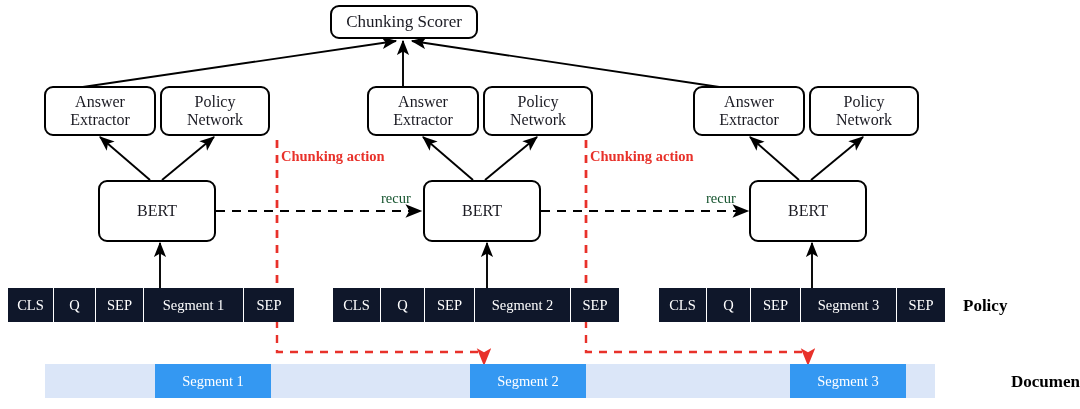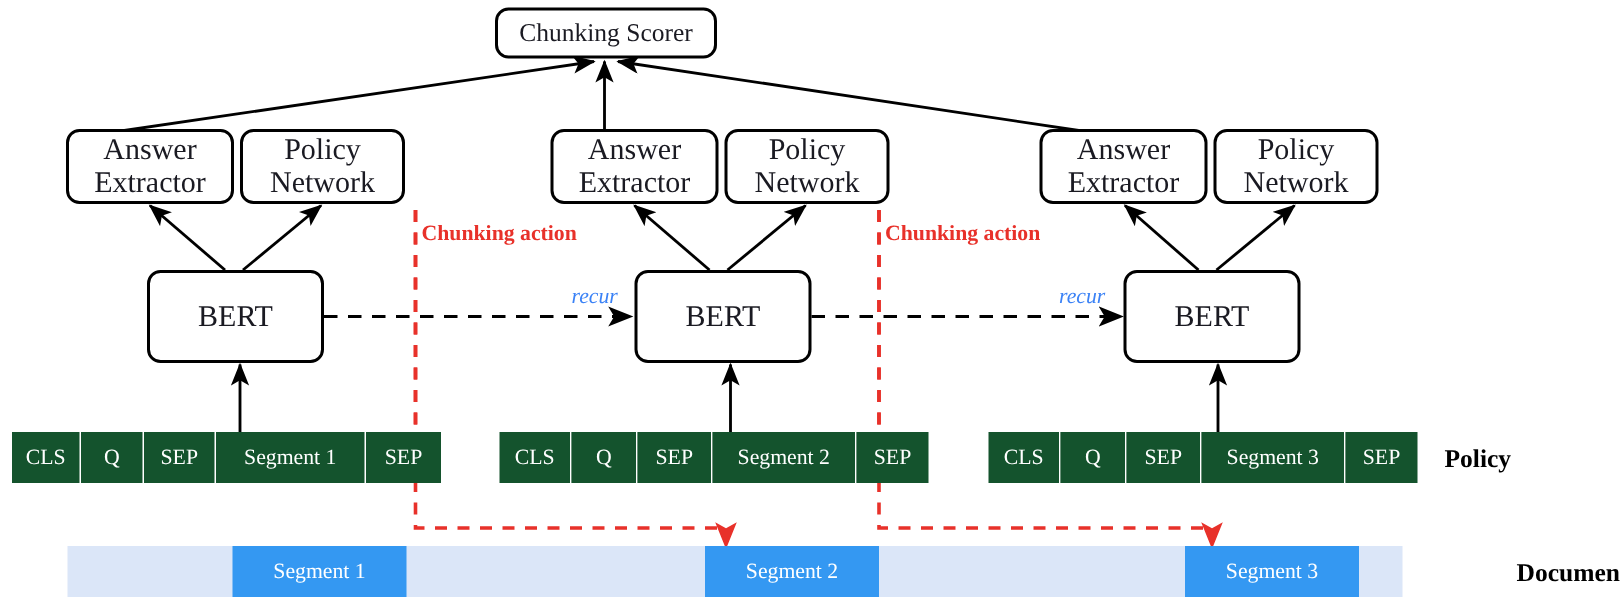--- a/index.html
+++ b/index.html
@@ -28,40 +28,40 @@
     position: absolute;
     box-sizing: border-box;
     border: 2px solid #000000;
     border-radius: 9px;
     background: #ffffff;
     display: flex;
     align-items: center;
     justify-content: center;
     text-align: center;
     color: #1a1a22;
-    font-size: 20px;
+    font-size: 16px;
     line-height: 1.12;
     z-index: 3;
   }
   .nodebox .lbl {
     display: block;
     white-space: pre-line;
   }
   .box-scorer { font-size: 17px; }
 
   
   .tokrow {
     position: absolute;
     height: 34px;
     z-index: 4;
     display: flex;
   }
   .tok {
     box-sizing: border-box;
-    background: #14532d;
+    background: #0f172a;
     color: #ffffff;
     font-size: 14.5px;
     display: flex;
     align-items: center;
     justify-content: center;
     border-right: 1px solid #ffffff;
     white-space: nowrap;
   }
   .tok:last-child { border-right: none; }
 
@@ -96,21 +96,21 @@
   }
 
   
   .anno {
     position: absolute;
     font-size: 14.5px;
     white-space: nowrap;
     z-index: 6;
   }
   .anno-red { color: #e8312a; font-weight: bold; }
-  .anno-dark { color: #3b82f6; font-style: italic; }
+  .anno-dark { color: #14532d; }
 </style>
 </head>
 <body>
 
 <div id="canvas">
 
   <svg class="layer" viewBox="0 0 1080 409">
     <defs>
       <marker id="ah-black" markerWidth="9" markerHeight="9" refX="7.4" refY="3.2" orient="auto" markerUnits="strokeWidth">
         <path d="M0,0 L8,3.2 L0,6.4 L1.9,3.2 z" fill="#000000"></path>

